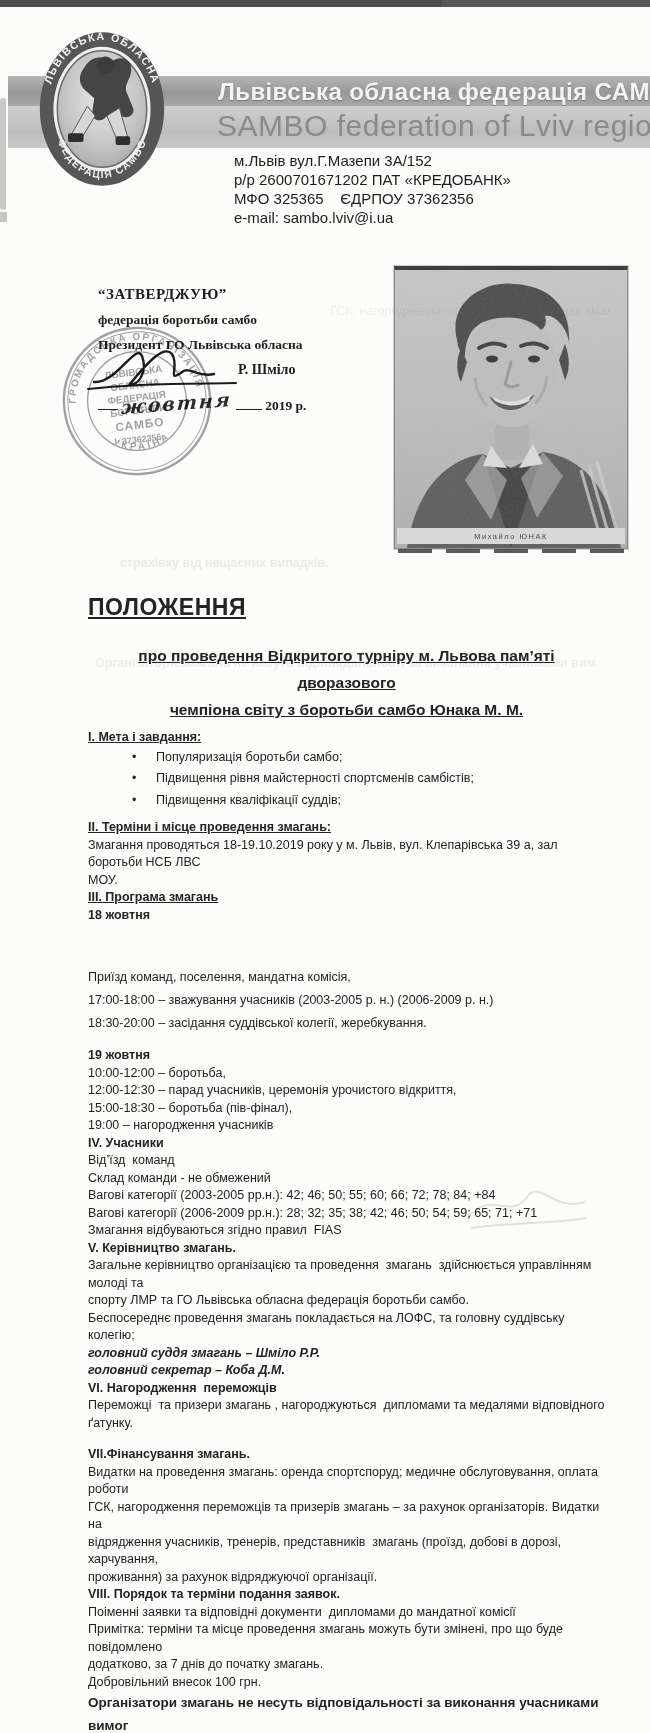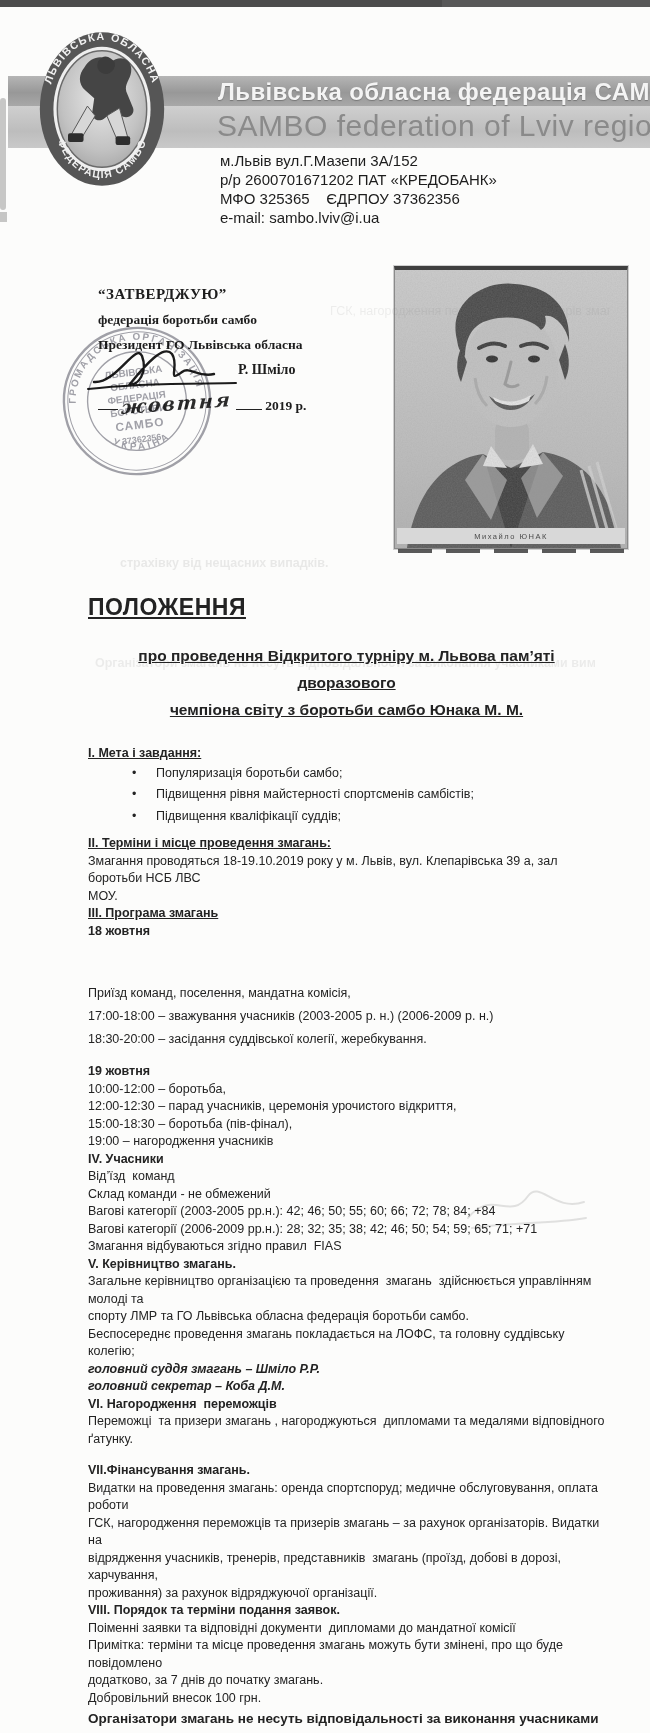--- a/index.html
+++ b/index.html
@@ -11,21 +11,21 @@
   .edge-smudge2{position:absolute;left:0;top:212px;width:7px;height:10px;background:#8f8f8f;opacity:.5;}
 
   
   .band-uk{position:absolute;left:8px;top:76px;width:642px;height:30px;
            background:linear-gradient(180deg,#b5b5b5,#989898 55%,#a8a8a8);}
   .band-en{position:absolute;left:8px;top:106px;width:642px;height:42px;
            background:linear-gradient(180deg,#cfcfcf,#bdbdbd 60%,#c9c9c9);}
   .band-uk-text{position:absolute;left:218px;top:78px;font-size:24px;font-weight:bold;color:#f4f4f4;
                 letter-spacing:.4px;text-shadow:0 1px 1px rgba(90,90,90,.6);white-space:nowrap;}
   .band-en-text{position:absolute;left:217px;top:109px;font-size:30px;color:#8a8a8a;letter-spacing:.5px;white-space:nowrap;}
-  .addr{position:absolute;left:220px;top:151px;font-size:15px;line-height:19px;color:#1d1d1d;}
+  .addr{position:absolute;left:234px;top:151px;font-size:15px;line-height:19px;color:#1d1d1d;}
   .addr div{white-space:pre;}
 
   .logo{position:absolute;left:34px;top:26px;width:136px;height:166px;}
 
   
   .approval{position:absolute;left:98px;top:286px;width:300px;
             font-family:"Liberation Serif",serif;font-weight:bold;color:#1d1d1d;}
   .ap-h{font-size:15px;letter-spacing:.5px;}
   .ap-l{font-size:13.5px;margin-top:9px;}
   .ap-sign-row{position:absolute;left:140px;top:76px;font-size:14px;}
@@ -51,21 +51,21 @@
   .doc-sub{text-align:center;font-size:15.5px;font-weight:bold;text-decoration:underline;line-height:27px;}
   .doc-sub.first{margin-top:22px;}
   .ln{font-size:12.5px;line-height:17.5px;white-space:pre-wrap;}
   .s-hu{font-weight:bold;text-decoration:underline;}
   .s-b{font-weight:bold;}
   .s-bi{font-weight:bold;font-style:italic;}
   .bullet-row{position:relative;padding-left:68px;line-height:21.5px;font-size:12.5px;}
   .bullet-row .dot{position:absolute;left:44px;top:0;}
   .sched{line-height:23px;}
   .s-warn{font-size:13.5px;line-height:23px;font-weight:bold;}
-  .g6{margin-top:22px;text-decoration:underline;} .g8{margin-top:8px;} .g12{margin-top:12px;}
+  .g6{margin-top:6px;text-decoration:underline;} .g8{margin-top:8px;} .g12{margin-top:12px;}
   .g14{margin-top:14px;} .g42{margin-top:42px;}
 
   
   .ghost{position:absolute;color:#6a6a6a;opacity:.13;filter:blur(.6px);font-size:12.5px;
          line-height:22px;font-weight:bold;pointer-events:none;white-space:nowrap;overflow:hidden;}
   .ghost.gt1{left:120px;top:552px;width:470px;}
   .ghost.gt2{left:95px;top:648px;width:500px;line-height:30px;opacity:.11;}
   .ghost.gt3{left:330px;top:300px;width:280px;opacity:.10;font-weight:normal;}
 </style>
 </head>

